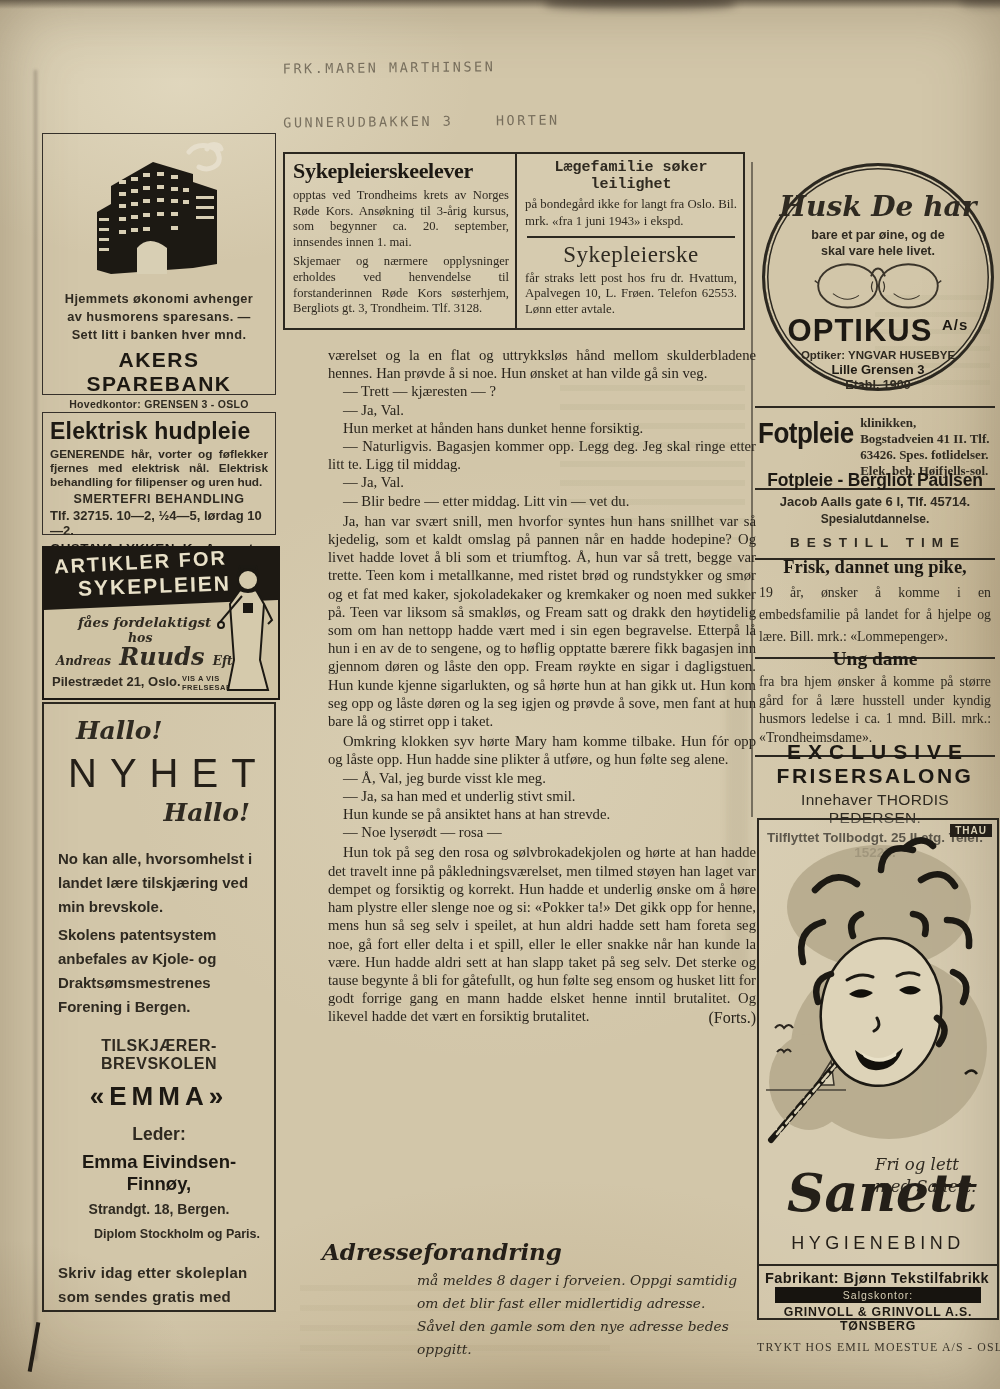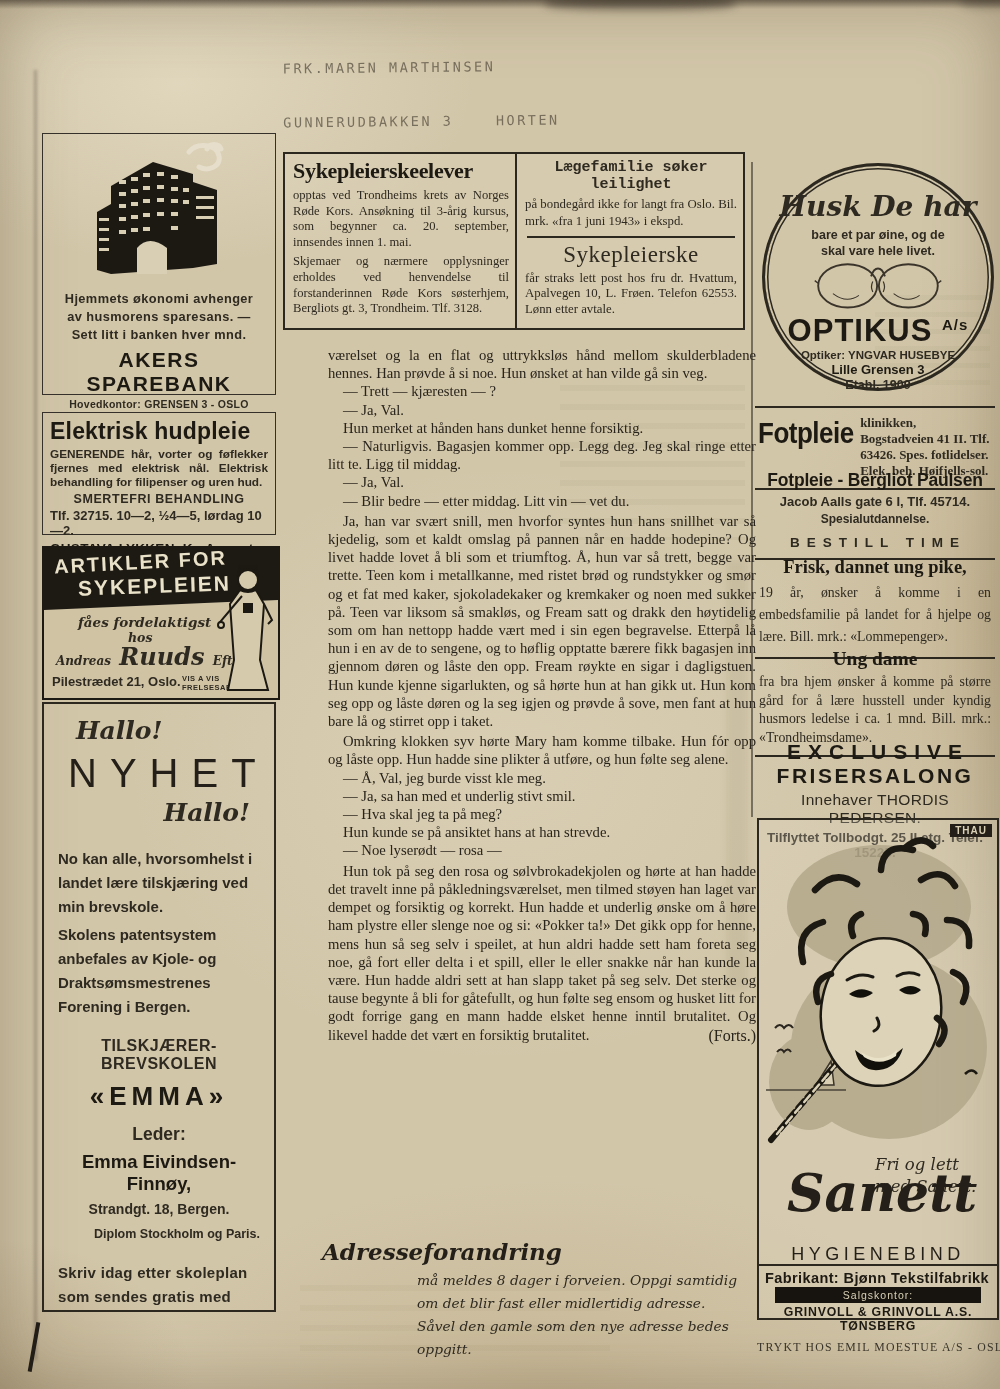--- a/index.html
+++ b/index.html
@@ -128,21 +128,21 @@
   .sal .t2{font-size:21px;font-weight:800;letter-spacing:2.5px;color:#1d1913;}
   .sal .ow{font-size:15.5px;margin-top:3px;letter-spacing:.3px;text-align:center;}
   .sal .ad{font-size:13.5px;font-weight:bold;margin-top:3px;}
 
   
   .sanbox{border:2px solid #2c2820;background:rgba(228,220,198,.25);}
   .thau{position:absolute;top:4px;right:5px;font-size:10px;font-weight:bold;letter-spacing:1px;
     background:#241f18;color:#d9d0b5;padding:1px 5px;}
   .san-tag{position:absolute;left:116px;top:334px;font-family:"DejaVu Serif",serif;font-style:italic;font-size:16.5px;line-height:22px;}
   .san-brand{position:absolute;left:28px;top:342px;font-family:"DejaVu Serif",serif;font-style:italic;font-weight:bold;font-size:52px;color:#241f18;}
-  .san-prod{position:absolute;left:0;right:0;top:424px;text-align:center;font-size:18px;letter-spacing:4.5px;font-weight:500;color:#241f18;}
+  .san-prod{position:absolute;left:0;right:0;top:413px;text-align:center;font-size:18px;letter-spacing:4.5px;font-weight:500;color:#241f18;}
   .san-fab{position:absolute;left:0;right:0;top:444px;border-top:2px solid #2c2820;padding:4px 6px 0 6px;font-size:14.5px;font-weight:bold;letter-spacing:.4px;color:#1d1913;}
   .san-bar{position:absolute;left:16px;right:16px;top:467px;height:16px;background:#17140f;color:#d9d0b5;font-size:10.5px;text-align:center;line-height:16px;letter-spacing:1px;}
   .san-grin{position:absolute;left:0;right:0;top:485px;text-align:center;font-size:12.3px;font-weight:bold;letter-spacing:.8px;color:#1d1913;}
 
   .printer{font-family:"Liberation Serif",serif;font-size:11.8px;letter-spacing:1.2px;color:#3a342a;white-space:nowrap;}
 </style>
 </head>
 <body>
 
 <div id="page">
@@ -284,21 +284,20 @@
         <p>— Trett — kjæresten — ?</p>
         <p>— Ja, Val.</p>
         <p>Hun merket at hånden hans dunket henne forsiktig.</p>
         <p>— Naturligvis. Bagasjen kommer opp. Legg deg. Jeg skal ringe etter litt te. Ligg til middag.</p>
         <p>— Ja, Val.</p>
         <p>— Blir bedre — etter middag. Litt vin — vet du.</p>
         <p class="sp">Ja, han var svært snill, men hvorfor syntes hun hans snillhet var så kjedelig, som et kaldt omslag på pannen når en hadde hodepine? Og livet hadde lovet å bli som et triumftog. Å, hun var så trett, begge var trette. Teen kom i metallkanne, med ristet brød og rundstykker og smør og et fat med kaker, sjokoladekaker og kremkaker og noen med sukker på. Teen var liksom så smakløs, og Fream satt og drakk den høytidelig som om han nettopp hadde vært med i sin egen begravelse. Etterpå lå hun i en av de to sengene, og to høflig opptatte bærere fikk bagasjen inn gjennom døren og låste den opp. Fream røykte en sigar i dagligstuen. Hun kunde kjenne sigarlukten, og så hørte hun at han gikk ut. Hun kom seg opp og låste døren og la seg igjen og prøvde å sove, men fant at hun bare lå og stirret opp i taket.</p>
         <p class="sp">Omkring klokken syv hørte Mary ham komme tilbake. Hun fór opp og låste opp. Hun hadde sine plikter å utføre, og hun følte seg alene.</p>
         <p>— Å, Val, jeg burde visst kle meg.</p>
         <p>— Ja, sa han med et underlig stivt smil.</p>
-        <p>— Hva skal jeg ta på meg?</p>
         <p>Hun kunde se på ansiktet hans at han strevde.</p>
         <p>— Noe lyserødt — rosa —</p>
         <p class="sp">Hun tok på seg den rosa og sølvbrokadekjolen og hørte at han hadde det travelt inne på påkledningsværelset, men tilmed støyen han laget var dempet og forsiktig og korrekt. Hun hadde et underlig ønske om å høre ham plystre eller slenge noe og si: «Pokker ta!» Det gikk opp for henne, mens hun så seg selv i speilet, at hun aldri hadde sett ham foreta seg noe, gå fort eller delta i et spill, eller le eller snakke når han kunde la være. Hun hadde aldri sett at han slapp taket på seg selv. Det sterke og tause begynte å bli for gåtefullt, og hun følte seg ensom og husket litt for godt forrige gang en mann hadde elsket henne inntil brutalitet. Og likevel hadde det vært en forsiktig brutalitet.</p>
       </div>
     <div class="forts">(Forts.)</div>
   </div>
 
   <div class="abs adr" style="left:322px;top:1238px;width:424px;">
     <div class="t">Adresseforandring</div>
     <div class="b">må meldes 8 dager i forveien. Oppgi samtidig om det blir fast eller midlertidig adresse. Såvel den gamle som den nye adresse bedes oppgitt.</div>

